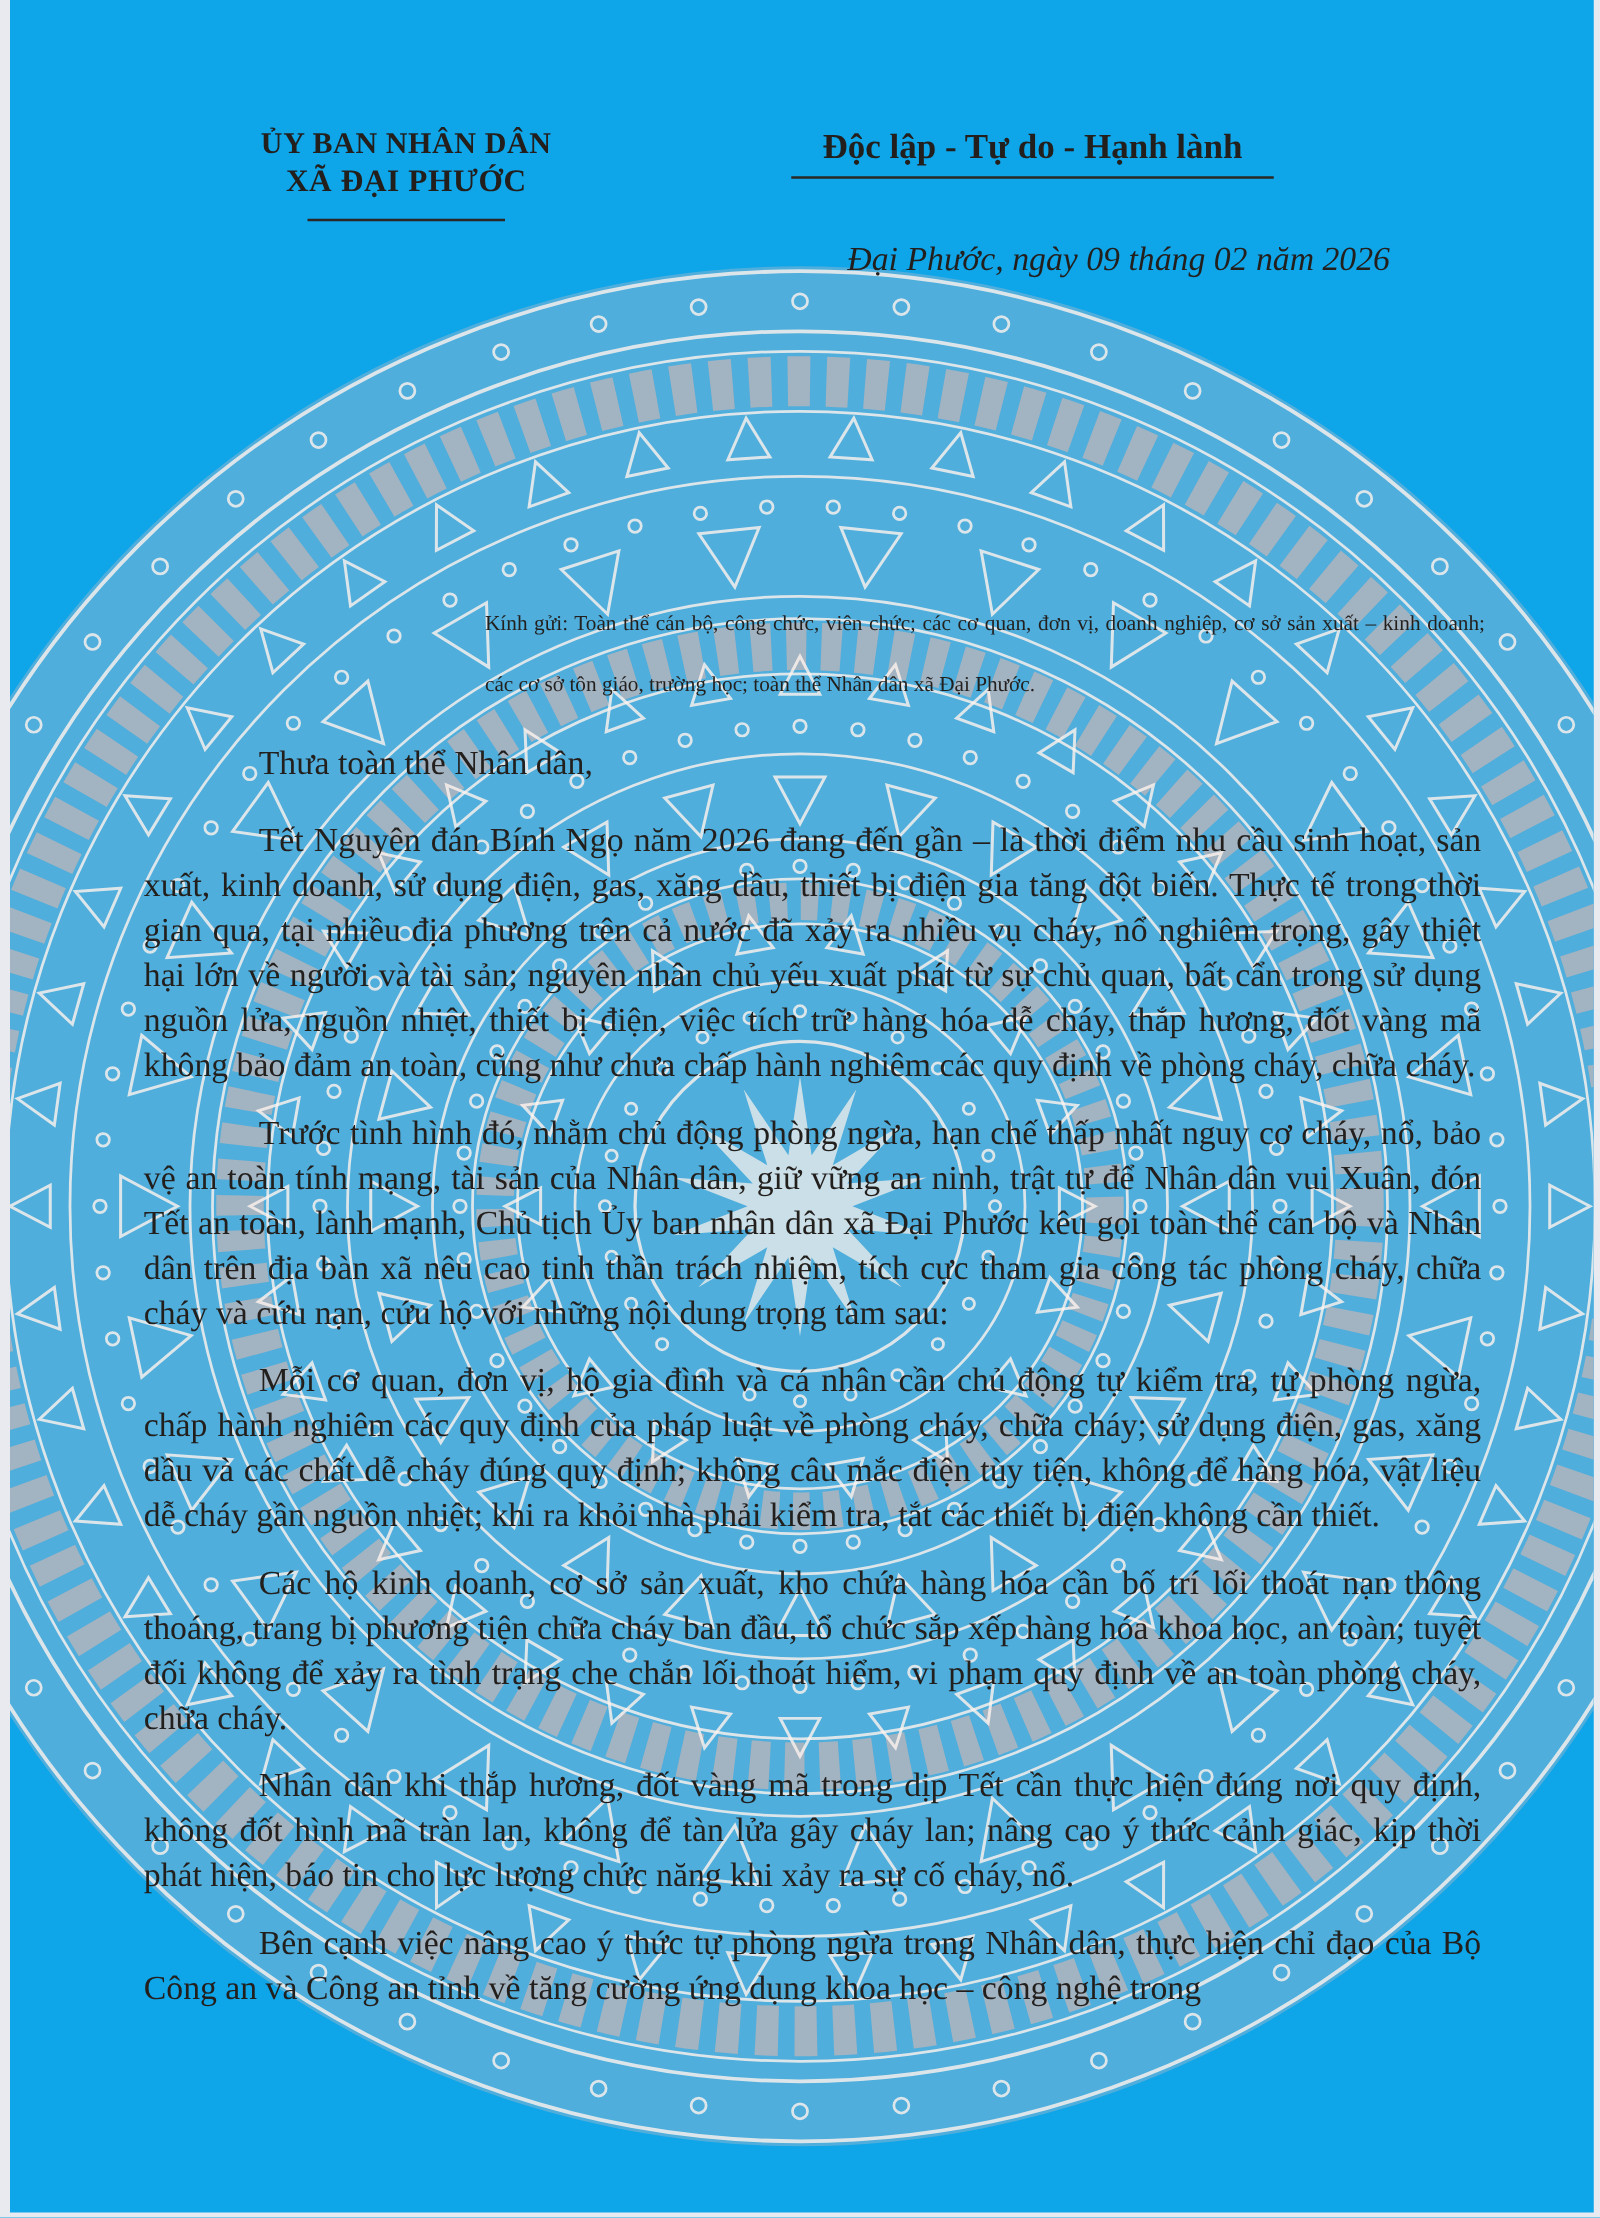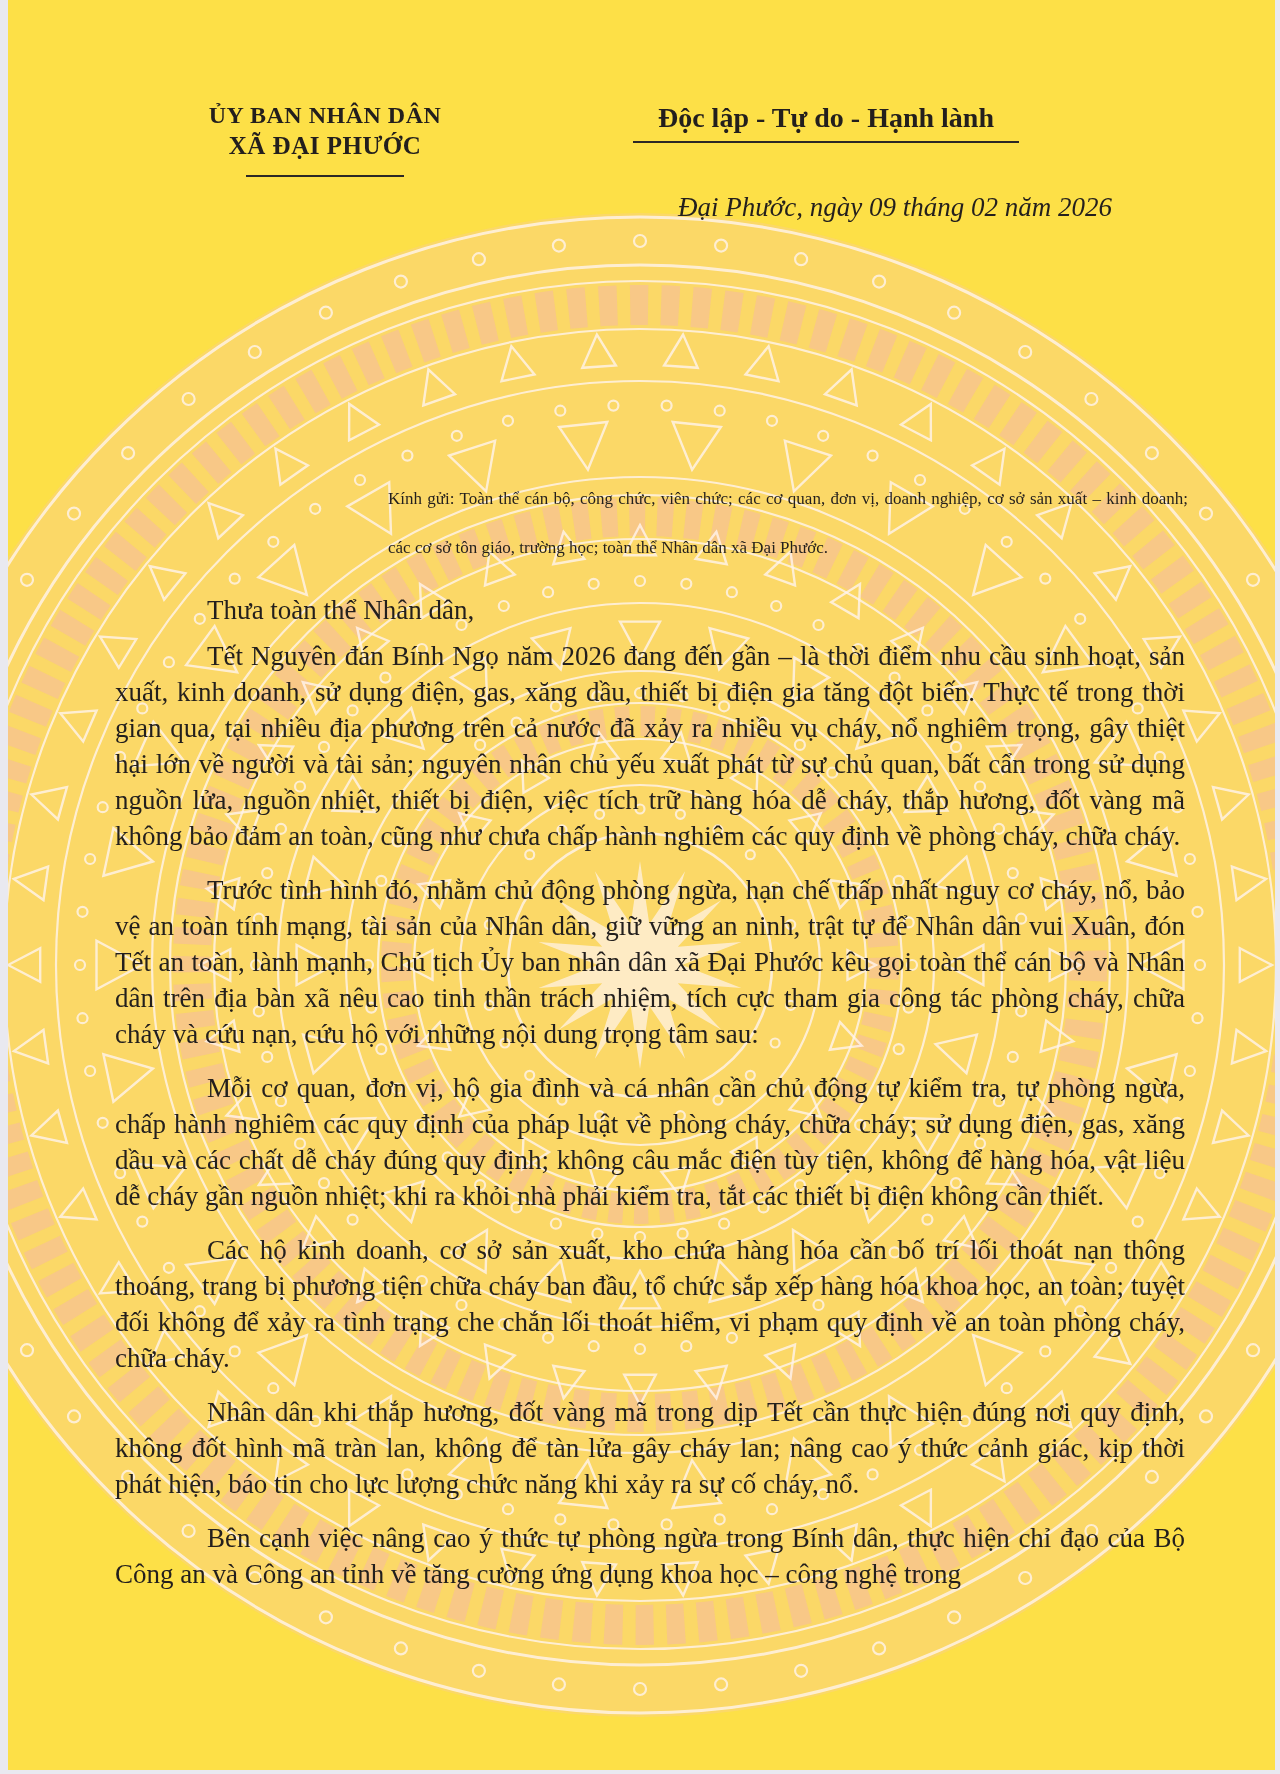--- a/index.html
+++ b/index.html
@@ -6,21 +6,21 @@
   html,body{margin:0;padding:0;}
   body{
     width:1280px;height:1774px;position:relative;
     background:#e9e9f0;
     font-family:"Liberation Serif", serif;
     color:#231f1d;
     overflow:hidden;
   }
   .page{
     position:absolute;left:8px;top:0;width:1267px;height:1770px;
-    background:#fde047;overflow:hidden;
+    background:#0ea5e9;overflow:hidden;
   }
   #wm{position:absolute;left:0;top:0;pointer-events:none;}
 
   .header-left{position:absolute;left:107px;top:100px;width:420px;text-align:center;font-weight:bold;}
   .header-left .l1{font-size:24px;line-height:30px;letter-spacing:.5px;}
   .header-left .l2{font-size:25px;line-height:32px;letter-spacing:.5px;}
   .rule{border-top:2px solid #2c2826;height:0;margin:10px auto 0;}
   .rule-left{width:158px;margin-top:13px;}
   .header-right{position:absolute;left:518px;top:100px;width:600px;text-align:center;font-weight:bold;}
   .header-right .l1{font-size:25px;line-height:31px;}
@@ -42,21 +42,21 @@
     position:absolute;left:380px;top:474px;width:800px;
     font-size:17px;line-height:49px;text-align:justify;
   }
 
   .bodytext{position:absolute;left:107px;top:592px;width:1070px;}
   .bodytext p{
     margin:0 0 18px 0;
     font-size:27px;line-height:36px;
     text-align:justify;text-indent:92px;
   }
-  .bodytext p.greeting{margin-bottom:10px;text-align:left;}
+  .bodytext p.greeting{margin-bottom:26px;text-align:left;}
 </style>
 </head>
 <body>
 
 <div class="page">
 
   <svg id="wm" width="1267" height="1770" viewBox="0 0 1267 1770">
       <circle cx="632" cy="965" r="752" fill="rgba(249,199,187,0.28)"></circle>
       <circle cx="632" cy="965" r="748" fill="none" stroke="rgba(255,244,238,0.8)" stroke-width="3"></circle>
       <circle cx="1356.0" cy="965.0" r="6" fill="none" stroke="rgba(255,244,238,0.8)" stroke-width="2.2"></circle>
@@ -486,16 +486,16 @@
 
   <div class="recipients">Kính gửi: Toàn thể cán bộ, công chức, viên chức; các cơ quan, đơn vị, doanh nghiệp, cơ sở sản xuất – kinh doanh; các cơ sở tôn giáo, trường học; toàn thể Nhân dân xã Đại Phước.</div>
 
   <div class="bodytext">
     <p class="greeting">Thưa toàn thể Nhân dân,</p>
     <p>Tết Nguyên đán Bính Ngọ năm 2026 đang đến gần – là thời điểm nhu cầu sinh hoạt, sản xuất, kinh doanh, sử dụng điện, gas, xăng dầu, thiết bị điện gia tăng đột biến. Thực tế trong thời gian qua, tại nhiều địa phương trên cả nước đã xảy ra nhiều vụ cháy, nổ nghiêm trọng, gây thiệt hại lớn về người và tài sản; nguyên nhân chủ yếu xuất phát từ sự chủ quan, bất cẩn trong sử dụng nguồn lửa, nguồn nhiệt, thiết bị điện, việc tích trữ hàng hóa dễ cháy, thắp hương, đốt vàng mã không bảo đảm an toàn, cũng như chưa chấp hành nghiêm các quy định về phòng cháy, chữa cháy.</p>
     <p>Trước tình hình đó, nhằm chủ động phòng ngừa, hạn chế thấp nhất nguy cơ cháy, nổ, bảo vệ an toàn tính mạng, tài sản của Nhân dân, giữ vững an ninh, trật tự để Nhân dân vui Xuân, đón Tết an toàn, lành mạnh, Chủ tịch Ủy ban nhân dân xã Đại Phước kêu gọi toàn thể cán bộ và Nhân dân trên địa bàn xã nêu cao tinh thần trách nhiệm, tích cực tham gia công tác phòng cháy, chữa cháy và cứu nạn, cứu hộ với những nội dung trọng tâm sau:</p>
     <p>Mỗi cơ quan, đơn vị, hộ gia đình và cá nhân cần chủ động tự kiểm tra, tự phòng ngừa, chấp hành nghiêm các quy định của pháp luật về phòng cháy, chữa cháy; sử dụng điện, gas, xăng dầu và các chất dễ cháy đúng quy định; không câu mắc điện tùy tiện, không để hàng hóa, vật liệu dễ cháy gần nguồn nhiệt; khi ra khỏi nhà phải kiểm tra, tắt các thiết bị điện không cần thiết.</p>
     <p>Các hộ kinh doanh, cơ sở sản xuất, kho chứa hàng hóa cần bố trí lối thoát nạn thông thoáng, trang bị phương tiện chữa cháy ban đầu, tổ chức sắp xếp hàng hóa khoa học, an toàn; tuyệt đối không để xảy ra tình trạng che chắn lối thoát hiểm, vi phạm quy định về an toàn phòng cháy, chữa cháy.</p>
     <p>Nhân dân khi thắp hương, đốt vàng mã trong dịp Tết cần thực hiện đúng nơi quy định, không đốt hình mã tràn lan, không để tàn lửa gây cháy lan; nâng cao ý thức cảnh giác, kịp thời phát hiện, báo tin cho lực lượng chức năng khi xảy ra sự cố cháy, nổ.</p>
-    <p>Bên cạnh việc nâng cao ý thức tự phòng ngừa trong Bính dân, thực hiện chỉ đạo của Bộ Công an và Công an tỉnh về tăng cường ứng dụng khoa học – công nghệ trong</p>
+    <p>Bên cạnh việc nâng cao ý thức tự phòng ngừa trong Nhân dân, thực hiện chỉ đạo của Bộ Công an và Công an tỉnh về tăng cường ứng dụng khoa học – công nghệ trong</p>
   </div>
 
 </div>
 
 </body></html>

